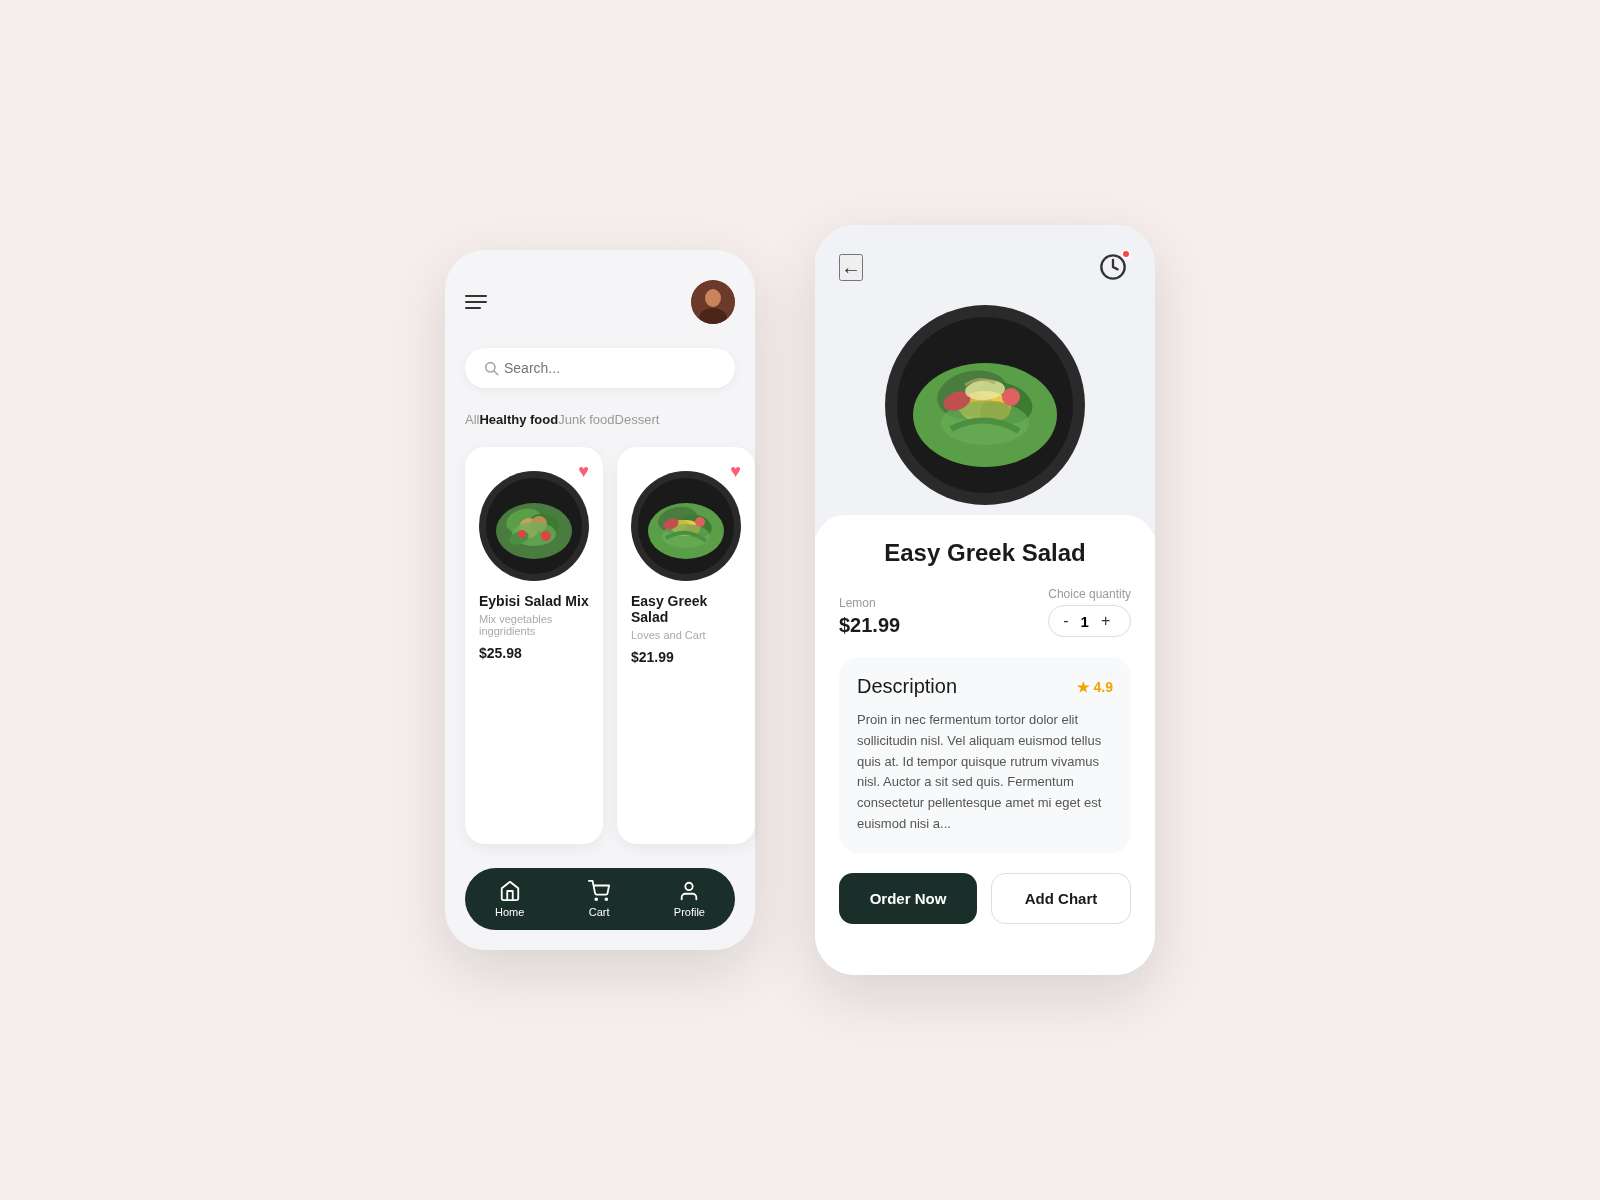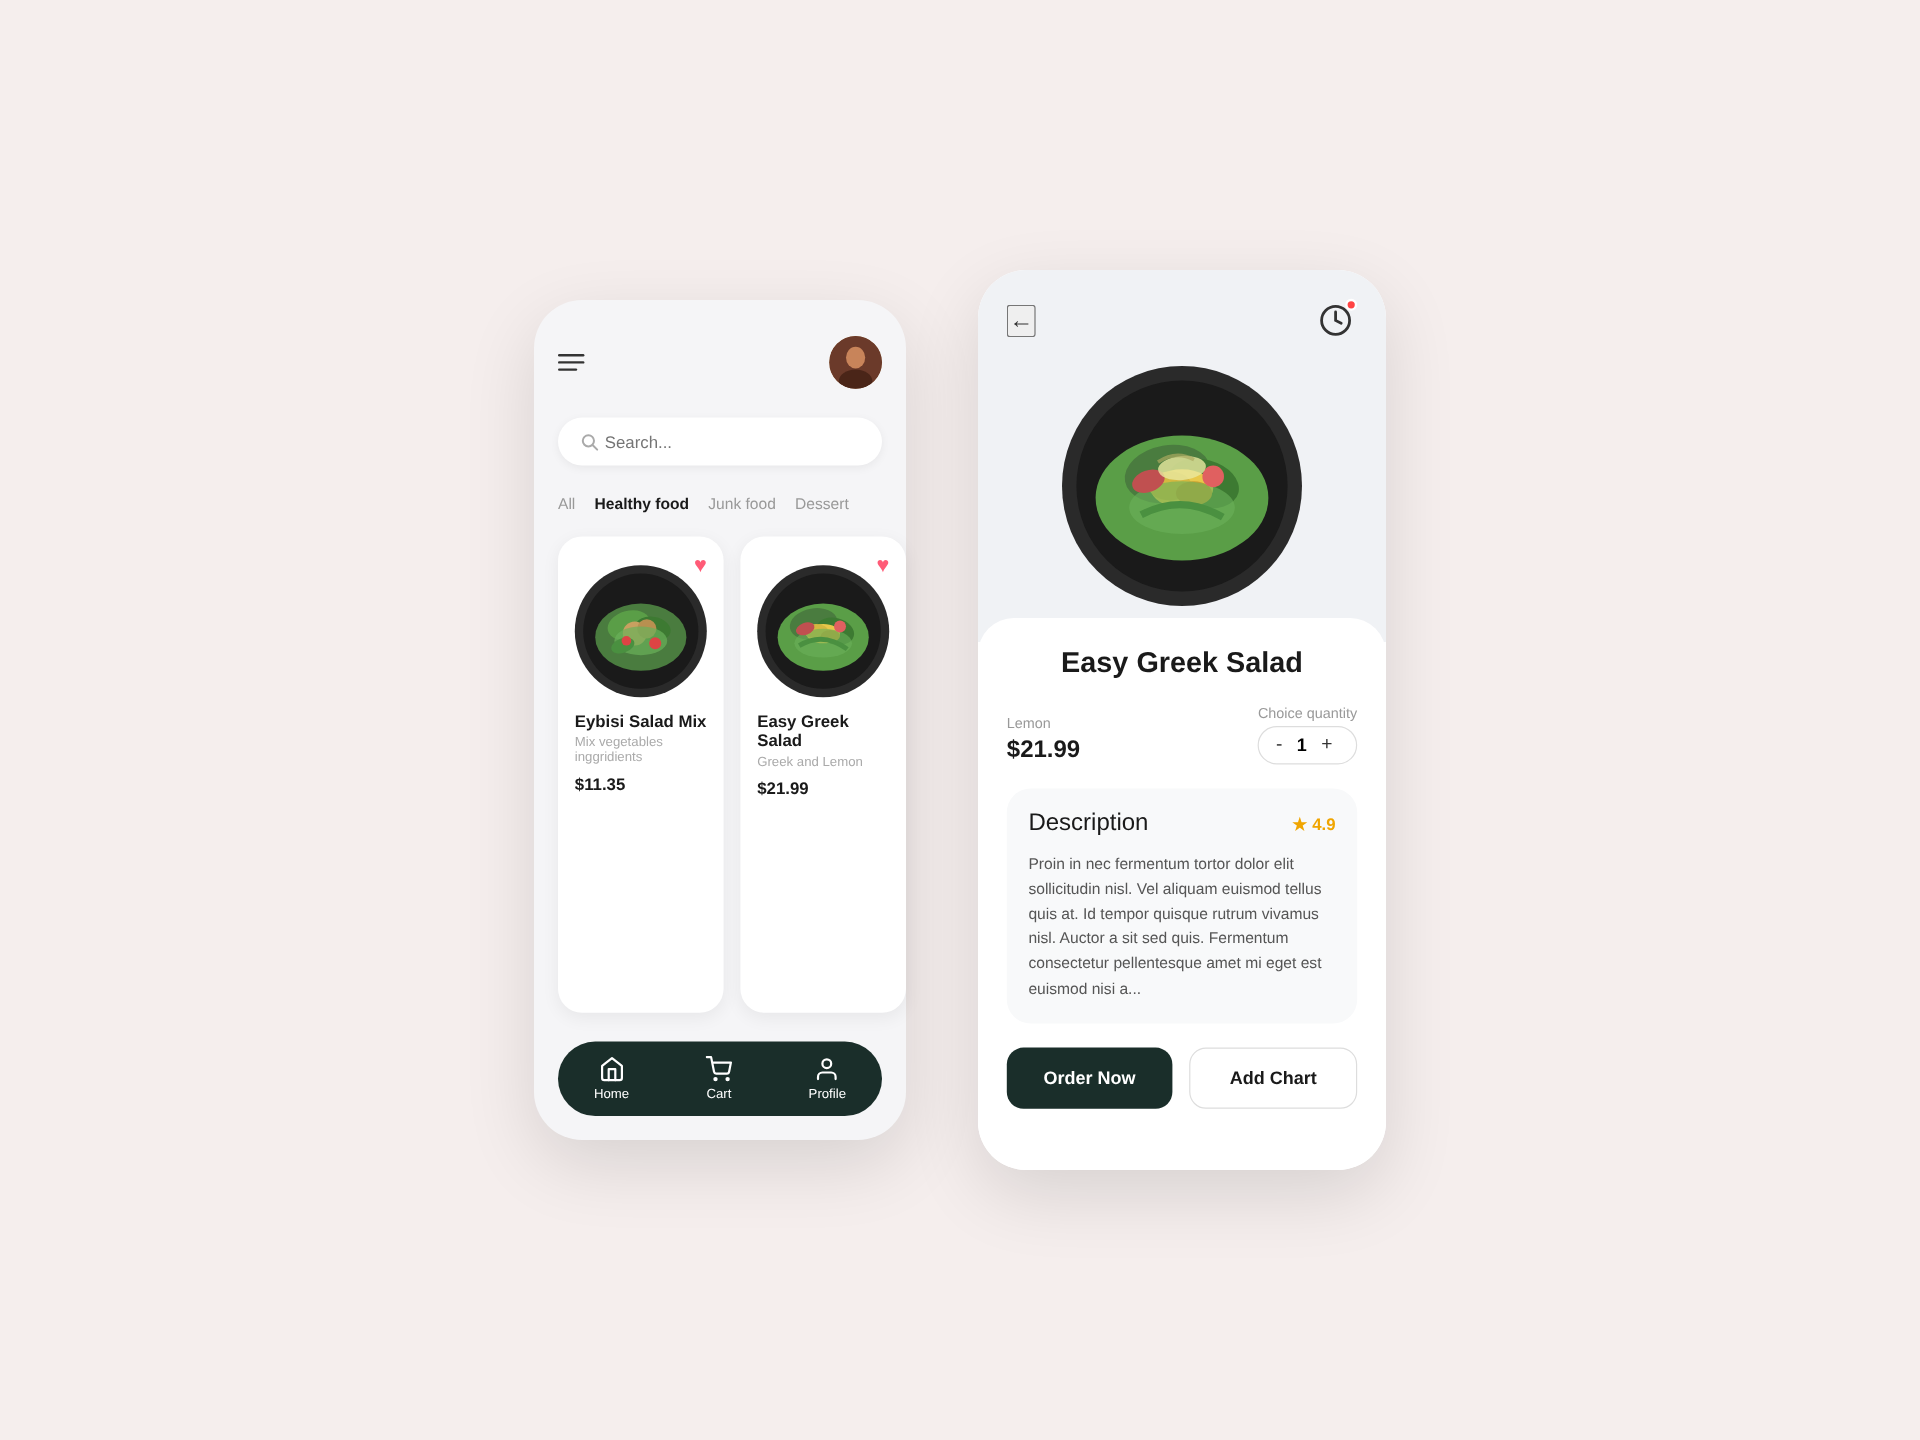--- a/index.html
+++ b/index.html
@@ -88,21 +88,20 @@
       border: none;
       outline: none;
       font-size: 14px;
       color: #999;
       background: transparent;
       flex: 1;
     }
 
     .category-tabs {
       display: flex;
-      gap: 16px;
       margin-bottom: 20px;
       align-items: center;
     }
     .tab-item {
       font-size: 13px;
       color: #999;
       cursor: pointer;
     }
     .tab-item.active {
       font-weight: 700;
@@ -447,21 +446,21 @@
             <circle cx="55" cy="48" r="8" fill="#b89050"></circle>
             <ellipse cx="50" cy="58" rx="22" ry="12" fill="#6ab05a" opacity="0.7"></ellipse>
             <ellipse cx="35" cy="62" rx="10" ry="6" fill="#4a9040" transform="rotate(-20,35,62)"></ellipse>
             <circle cx="62" cy="60" r="5" fill="#d44"></circle>
             <circle cx="38" cy="58" r="4" fill="#d44"></circle>
           </svg>
         </div>
       </div>
       <div class="food-name">Eybisi Salad Mix</div>
       <div class="food-desc">Mix vegetables inggridients</div>
-      <div class="food-price">$11.35</div>
+      <div class="food-price">$25.98</div>
     </div>
 
     <div class="food-card">
       <span class="heart-btn">♥</span>
       <div class="food-img-container">
         <div class="food-circle">
           <svg class="salad-svg" viewBox="0 0 100 100" xmlns="http://www.w3.org/2000/svg">
             <circle cx="50" cy="50" r="48" fill="#1a1a1a"></circle>
             <ellipse cx="50" cy="55" rx="38" ry="28" fill="#5a9e47"></ellipse>
             <ellipse cx="42" cy="44" rx="20" ry="13" fill="#4a7c3f" transform="rotate(-10,42,44)"></ellipse>
@@ -470,21 +469,21 @@
             <ellipse cx="44" cy="50" rx="10" ry="6" fill="#d4b840"></ellipse>
             <ellipse cx="56" cy="54" rx="8" ry="5" fill="#c8a030"></ellipse>
             <ellipse cx="50" cy="60" rx="24" ry="12" fill="#6ab05a" opacity="0.6"></ellipse>
             <path d="M30 62 Q50 50 70 65" stroke="#4a9040" stroke-width="4" fill="none"></path>
             <ellipse cx="35" cy="48" rx="8" ry="5" fill="#c05050" transform="rotate(-20,35,48)"></ellipse>
             <circle cx="64" cy="46" r="5" fill="#e06060"></circle>
           </svg>
         </div>
       </div>
       <div class="food-name">Easy Greek Salad</div>
-      <div class="food-desc">Greek and Lemon</div>
+      <div class="food-desc">Loves and Cart</div>
       <div class="food-price">$21.99</div>
     </div>
 
   </div>
 
   <div class="bottom-nav">
     <div class="nav-item">
       <div class="nav-icon">
         <svg width="22" height="22" viewBox="0 0 24 24" fill="none" stroke="white" stroke-width="2" stroke-linecap="round" stroke-linejoin="round">
           <path d="M3 9l9-7 9 7v11a2 2 0 01-2 2H5a2 2 0 01-2-2z"></path>

